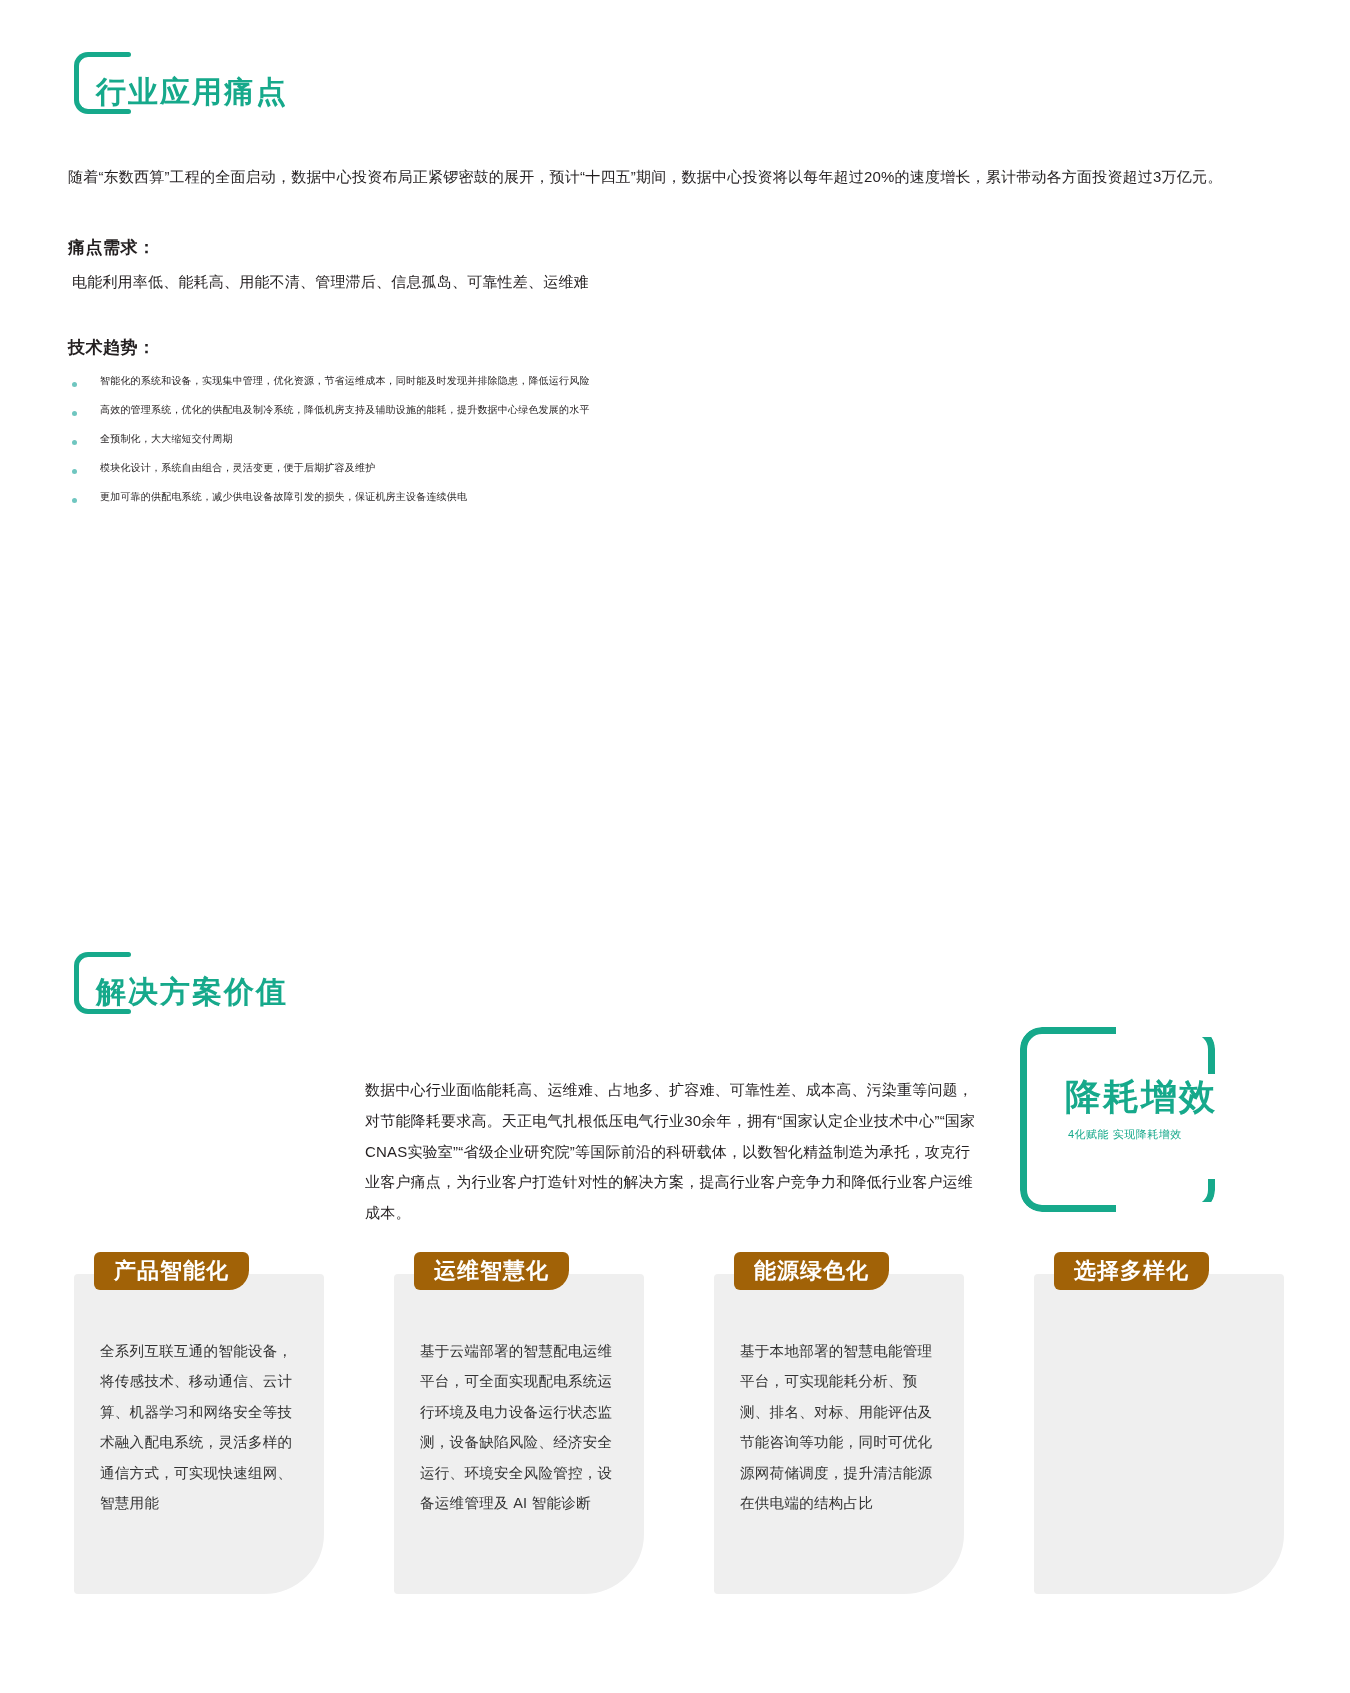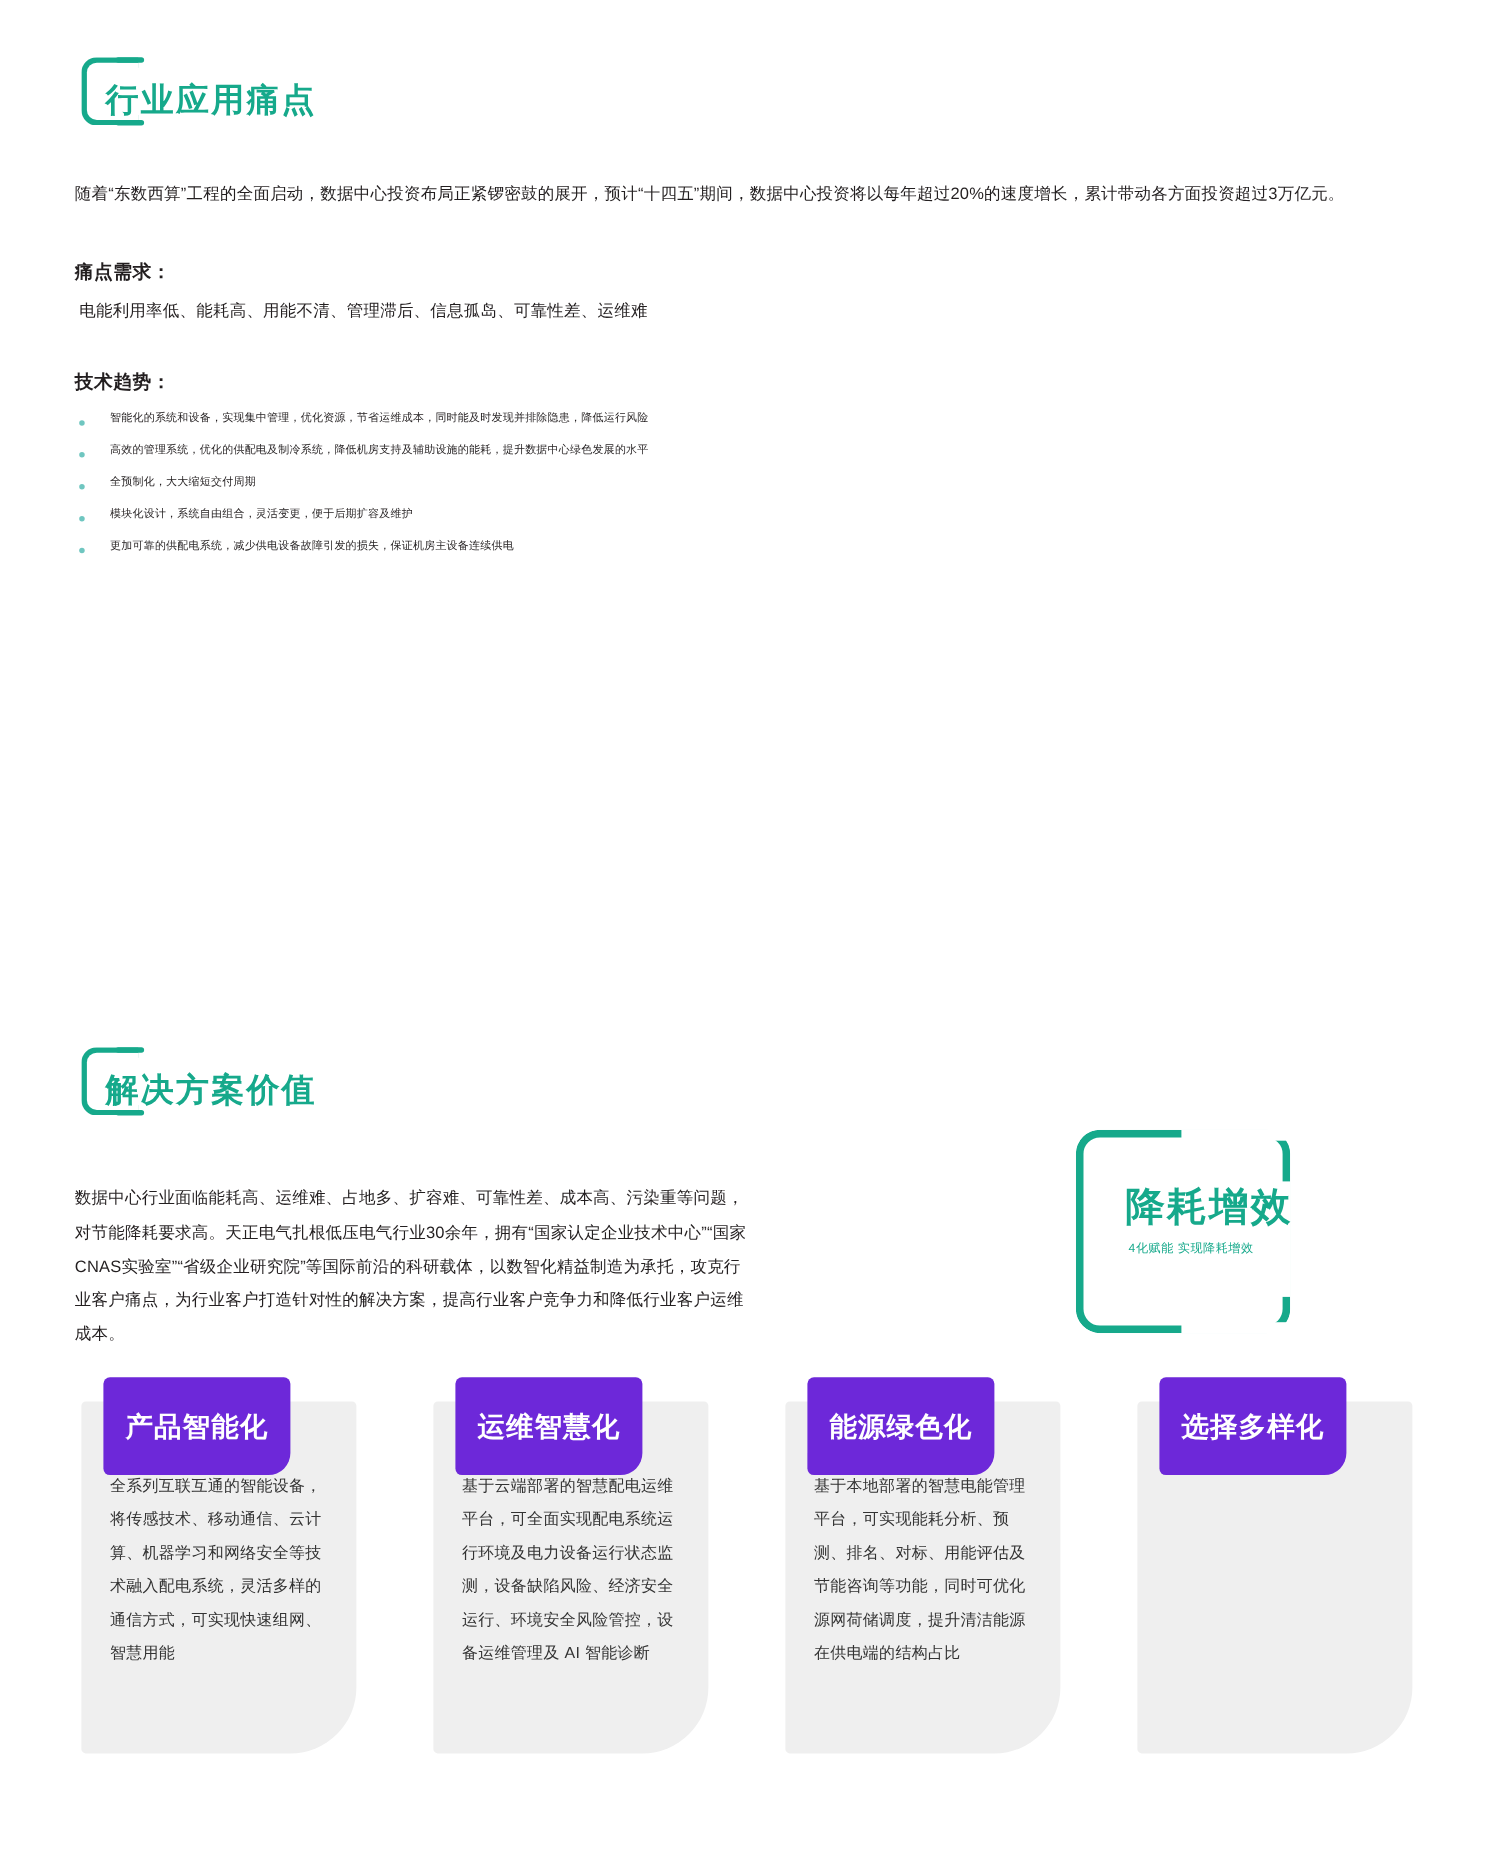--- a/index.html
+++ b/index.html
@@ -131,33 +131,34 @@
     position: absolute;
     left: 68px;
     top: 900px;
     width: 1214px;
   }
 
   .value-row {
     display: flex;
     align-items: flex-start;
     margin-top: 34px;
+    justify-content: center;
   }
   .value-text {
     width: 620px;
     font-size: 15px;
     line-height: 2.05;
     color: #231f20;
     letter-spacing: 0.2px;
   }
 
   
   .badge-wrap {
     position: absolute;
-    left: 910px;
+    left: 952px;
     top: 75px;
     width: 195px;
     height: 185px;
   }
   .badge-bracket {
     position: absolute;
     left: 0;
     top: 0;
     width: 195px;
     height: 185px;
@@ -227,25 +228,25 @@
     background: #efefef;
     border-radius: 4px 4px 60px 4px;
     padding: 62px 26px 34px 26px;
     box-sizing: border-box;
     min-height: 320px;
   }
   .card-tag {
     position: absolute;
     left: 20px;
     top: -22px;
-    background: #6d28d9;
+    background: #a16207;
     color: #ffffff;
-    font-size: 25px;
+    font-size: 22px;
     font-weight: bold;
-    padding: 28px 20px;
+    padding: 4px 20px;
     border-radius: 6px 6px 20px 6px;
     letter-spacing: 1px;
     white-space: nowrap;
   }
   .card-body {
     font-size: 14.5px;
     line-height: 2.1;
     color: #333333;
     letter-spacing: 0.3px;
   }

